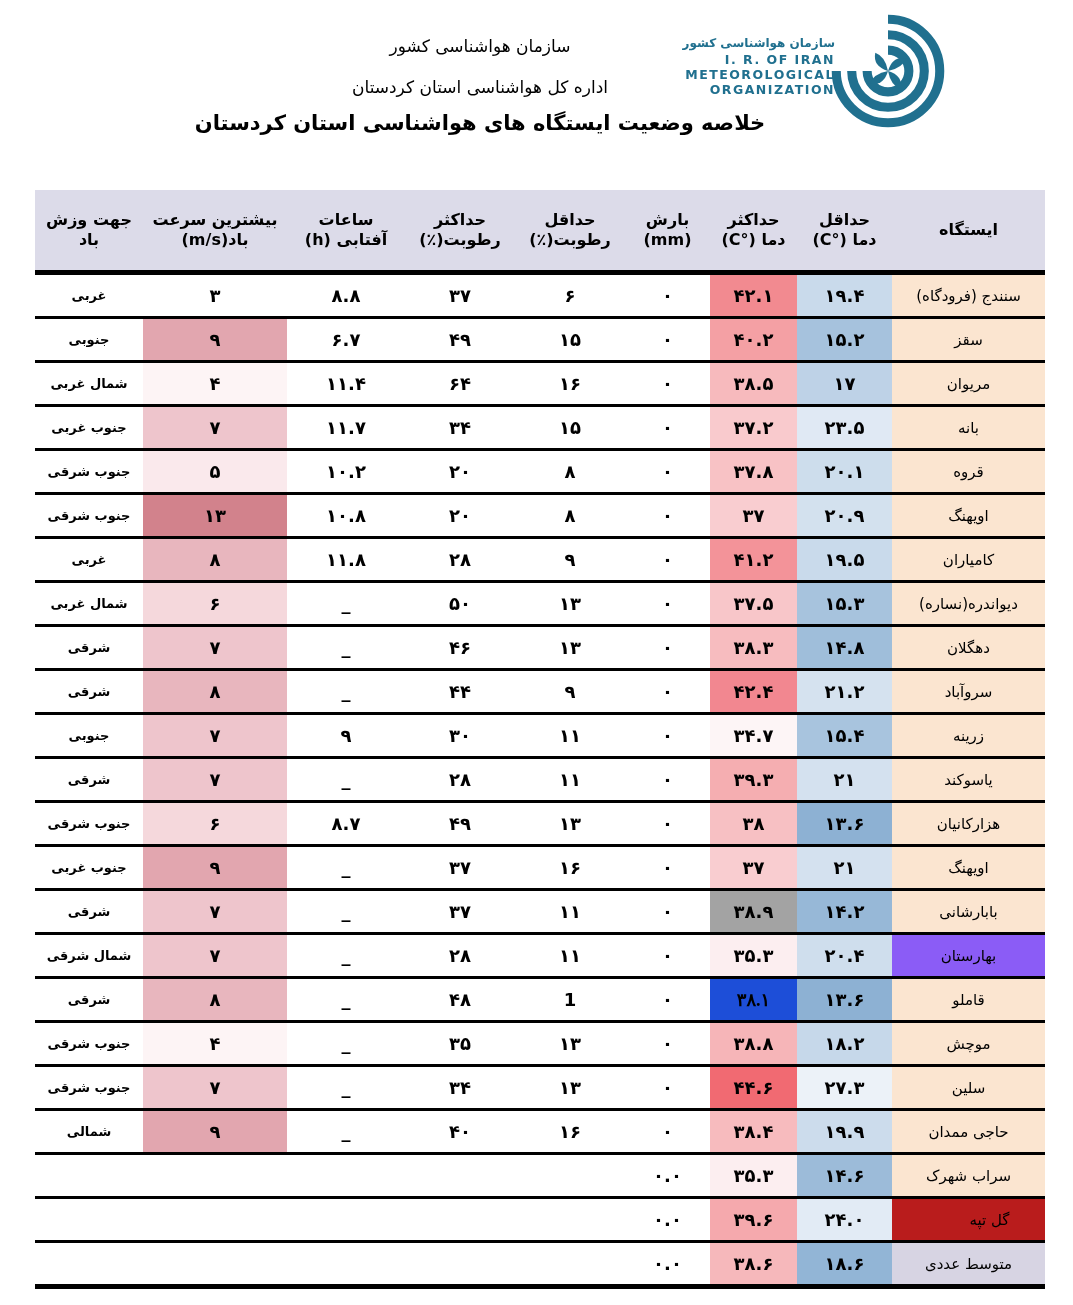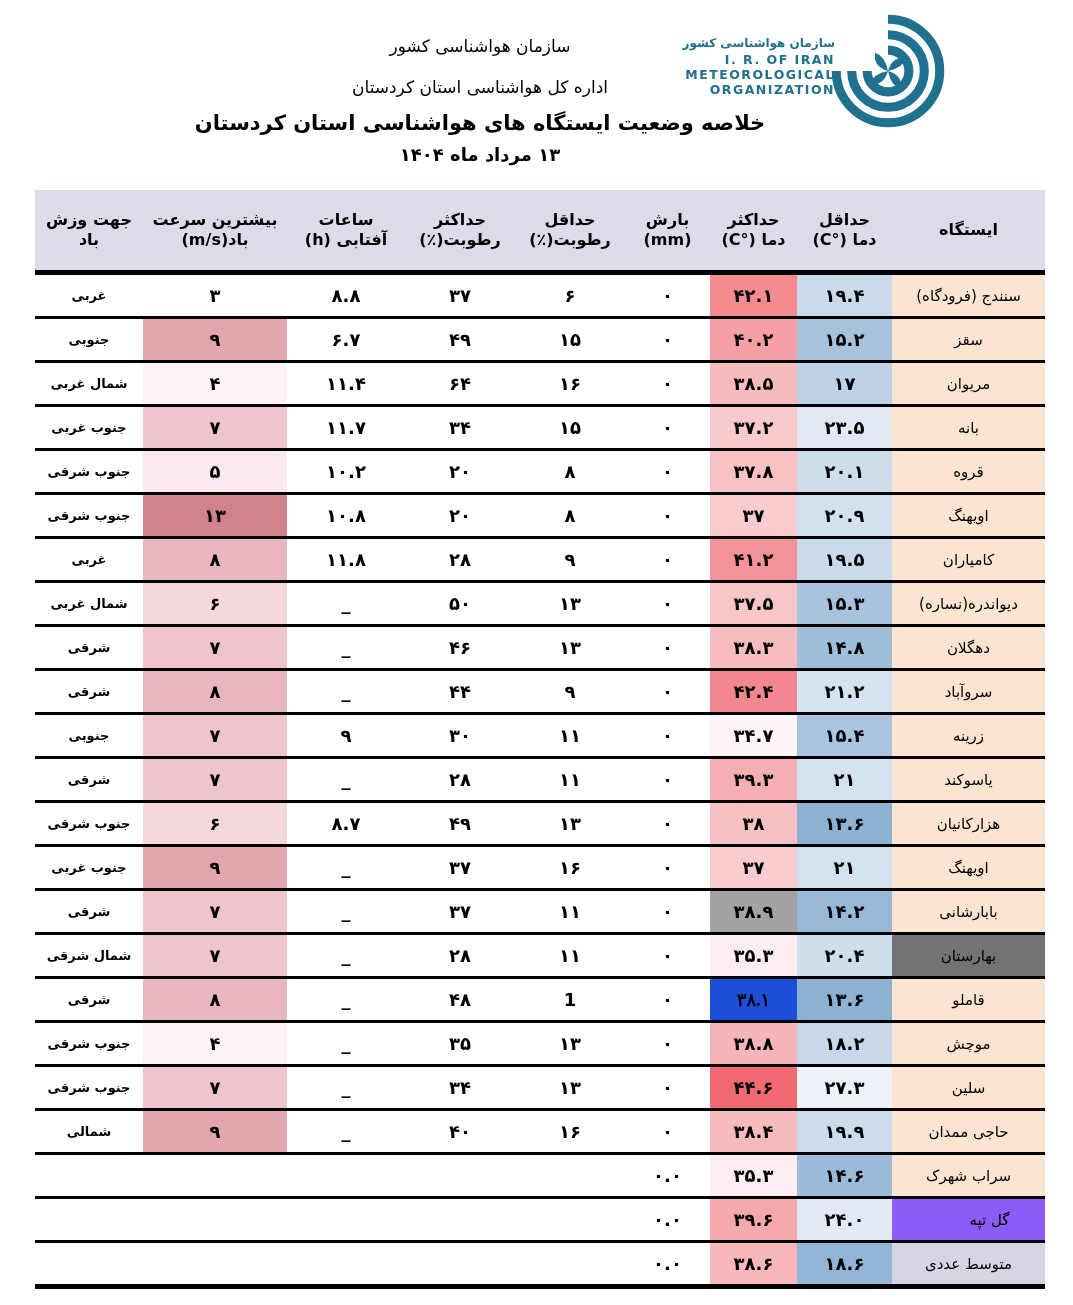--- a/index.html
+++ b/index.html
@@ -59,21 +59,20 @@
         <path d="M65 65 Q82 70 79 85 Q68 81 65 65 Z"></path>
         <path d="M65 65 Q60 82 45 79 Q49 68 65 65 Z"></path>
       </g>
     </svg>
   </div>
 
   <div class="titles" dir="rtl">
     <div class="t1">سازمان هواشناسی کشور</div>
     <div class="t2">اداره کل هواشناسی استان کردستان</div>
     <div class="t3">خلاصه وضعیت ایستگاه های هواشناسی استان کردستان</div>
-    <div class="t4">۱۳ مرداد ماه ۱۴۰۴</div>
   </div>
 
   <table dir="rtl">
     <colgroup>
       <col style="width:153px">
         <col style="width:95px">
         <col style="width:87px">
       <col style="width:85px">
         <col style="width:110px">
         <col style="width:110px">
@@ -280,21 +279,21 @@
           <td class="num" style="background: rgb(151, 184, 215);">۱۴.۲</td>
           <td class="num" style="background: #a3a3a3;">۳۸.۹</td>
           <td class="num">۰</td>
           <td class="num">۱۱</td>
           <td class="num">۳۷</td>
           <td class="num">_</td>
           <td class="num" style="background: rgb(238, 197, 204);">۷</td>
           <td class="dir">شرقی</td>
         </tr>
         <tr>
-          <td class="station" style="background: #737373;">بهارستان</td>
+          <td class="station" style="background: #8b5cf6;">بهارستان</td>
           <td class="num" style="background: rgb(207, 222, 237);">۲۰.۴</td>
           <td class="num" style="background: rgb(252, 238, 240);">۳۵.۳</td>
           <td class="num">۰</td>
           <td class="num">۱۱</td>
           <td class="num">۲۸</td>
           <td class="num">_</td>
           <td class="num" style="background: rgb(238, 197, 204);">۷</td>
           <td class="dir">شمال شرقی</td>
         </tr>
         <tr>
@@ -346,21 +345,21 @@
           <td class="num" style="background: rgb(156, 187, 217);">۱۴.۶</td>
           <td class="num" style="background: rgb(252, 238, 240);">۳۵.۳</td>
           <td class="num">۰.۰</td>
           <td class="num"></td>
           <td class="num"></td>
           <td class="num"></td>
           <td class="num"></td>
           <td class="dir"></td>
         </tr>
         <tr>
-          <td class="station" style="background: #8b5cf6; padding-left: 42px;">گل تپه</td>
+          <td class="station" style="background: #b91c1c; padding-left: 42px;">گل تپه</td>
           <td class="num" style="background: rgb(226, 235, 245);">۲۴.۰</td>
           <td class="num" style="background: rgb(245, 169, 173);">۳۹.۶</td>
           <td class="num">۰.۰</td>
           <td class="num"></td>
           <td class="num"></td>
           <td class="num"></td>
           <td class="num"></td>
           <td class="dir"></td>
         </tr>
         <tr>

